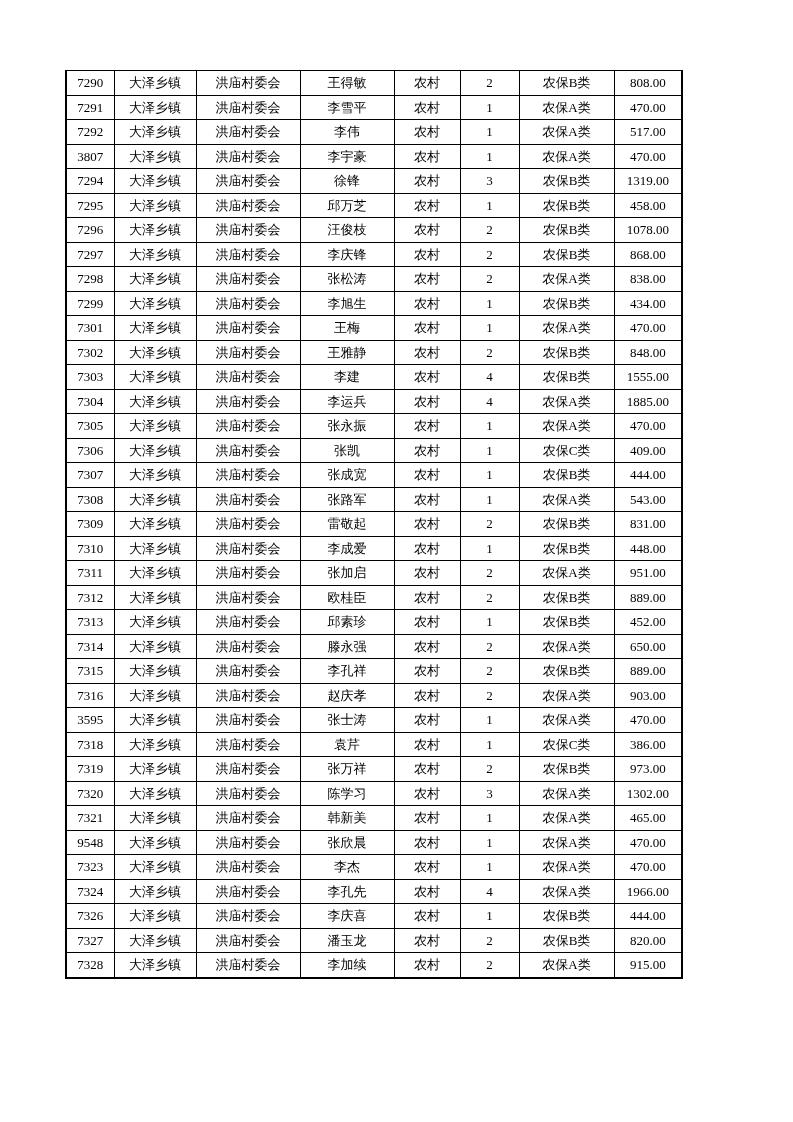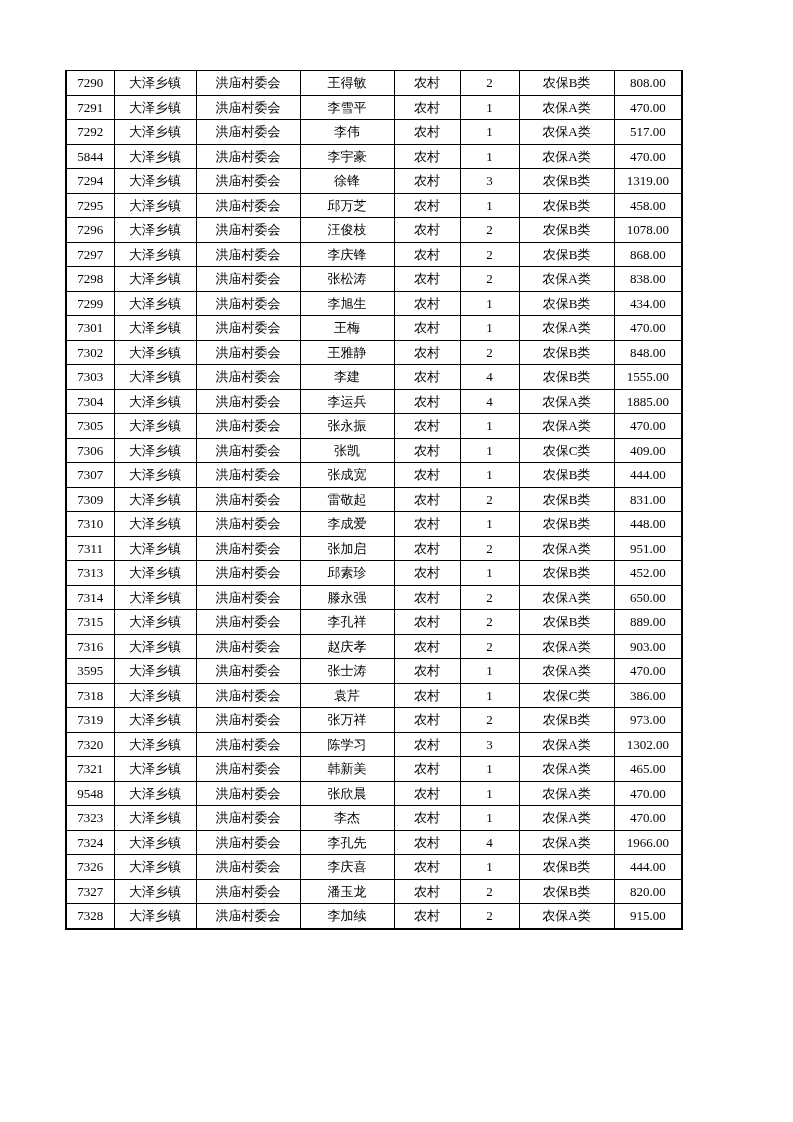--- a/index.html
+++ b/index.html
@@ -86,21 +86,21 @@
     <td>7292</td>
     <td>大泽乡镇</td>
     <td>洪庙村委会</td>
     <td>李伟</td>
     <td>农村</td>
     <td>1</td>
     <td>农保A类</td>
     <td>517.00</td>
   </tr>
         <tr>
-    <td>5844</td>
+    <td>3807</td>
     <td>大泽乡镇</td>
     <td>洪庙村委会</td>
     <td>李宇豪</td>
     <td>农村</td>
     <td>1</td>
     <td>农保A类</td>
     <td>470.00</td>
   </tr>
         <tr>
     <td>7294</td>
@@ -226,20 +226,30 @@
     <td>7307</td>
     <td>大泽乡镇</td>
     <td>洪庙村委会</td>
     <td>张成宽</td>
     <td>农村</td>
     <td>1</td>
     <td>农保B类</td>
     <td>444.00</td>
   </tr>
         <tr>
+    <td>7308</td>
+    <td>大泽乡镇</td>
+    <td>洪庙村委会</td>
+    <td>张路军</td>
+    <td>农村</td>
+    <td>1</td>
+    <td>农保A类</td>
+    <td>543.00</td>
+  </tr>
+        <tr>
     <td>7309</td>
     <td>大泽乡镇</td>
     <td>洪庙村委会</td>
     <td>雷敬起</td>
     <td>农村</td>
     <td>2</td>
     <td>农保B类</td>
     <td>831.00</td>
   </tr>
         <tr>
@@ -254,20 +264,30 @@
   </tr>
         <tr>
     <td>7311</td>
     <td>大泽乡镇</td>
     <td>洪庙村委会</td>
     <td>张加启</td>
     <td>农村</td>
     <td>2</td>
     <td>农保A类</td>
     <td>951.00</td>
+  </tr>
+        <tr>
+    <td>7312</td>
+    <td>大泽乡镇</td>
+    <td>洪庙村委会</td>
+    <td>欧桂臣</td>
+    <td>农村</td>
+    <td>2</td>
+    <td>农保B类</td>
+    <td>889.00</td>
   </tr>
         <tr>
     <td>7313</td>
     <td>大泽乡镇</td>
     <td>洪庙村委会</td>
     <td>邱素珍</td>
     <td>农村</td>
     <td>1</td>
     <td>农保B类</td>
     <td>452.00</td>

